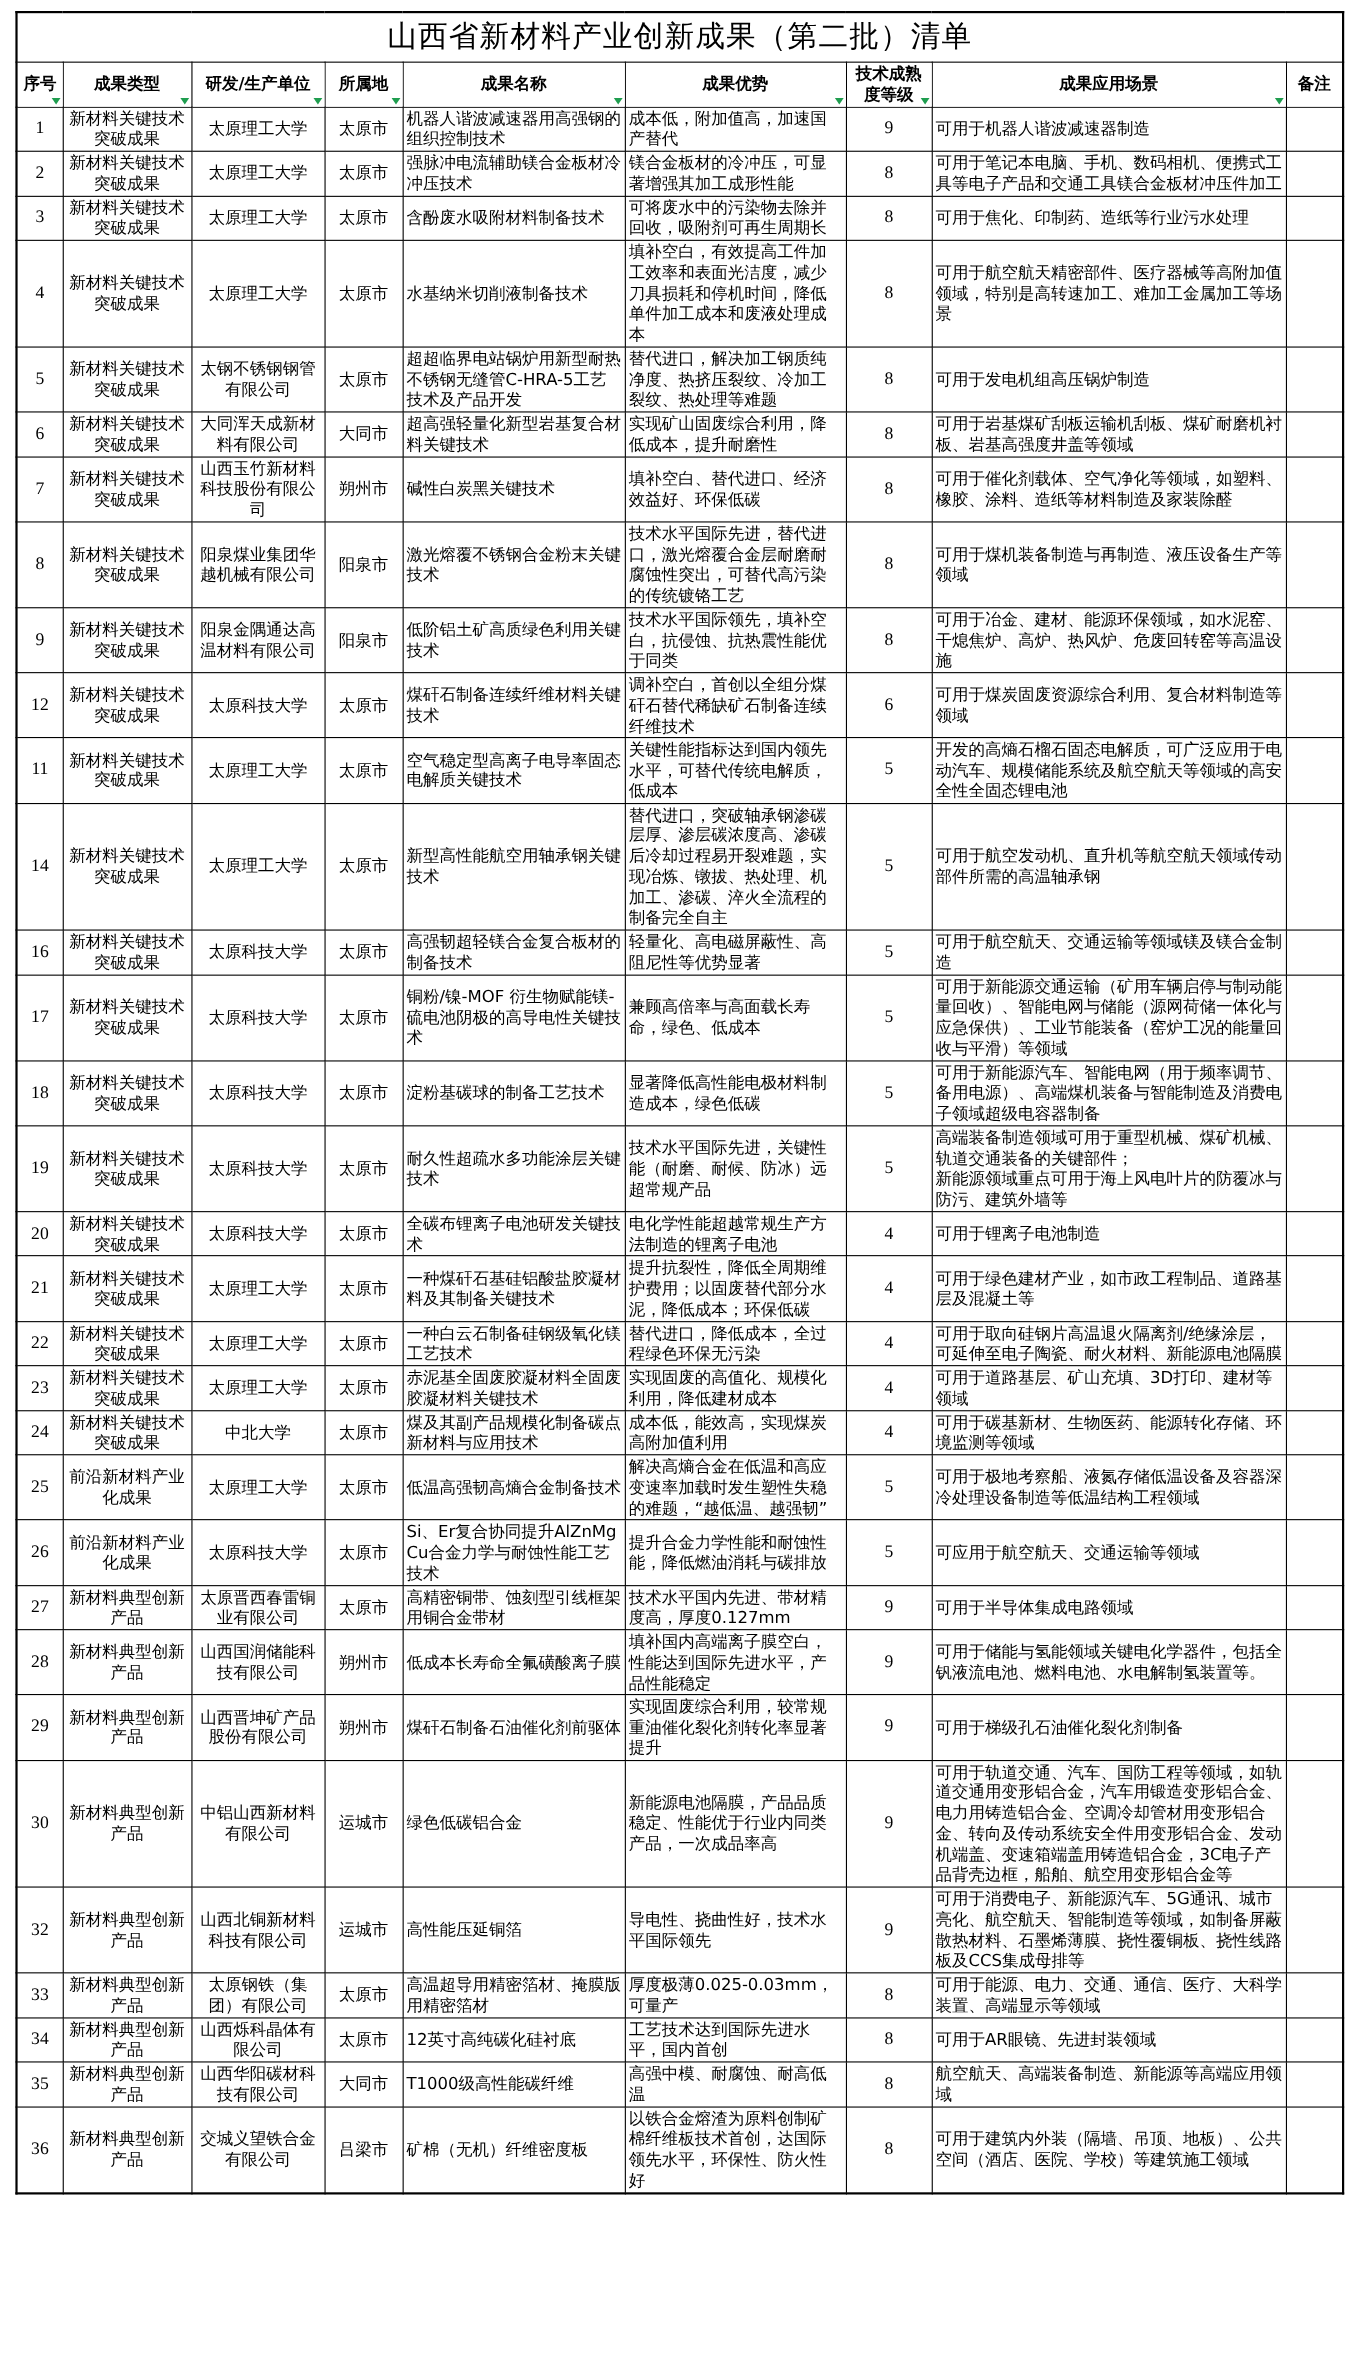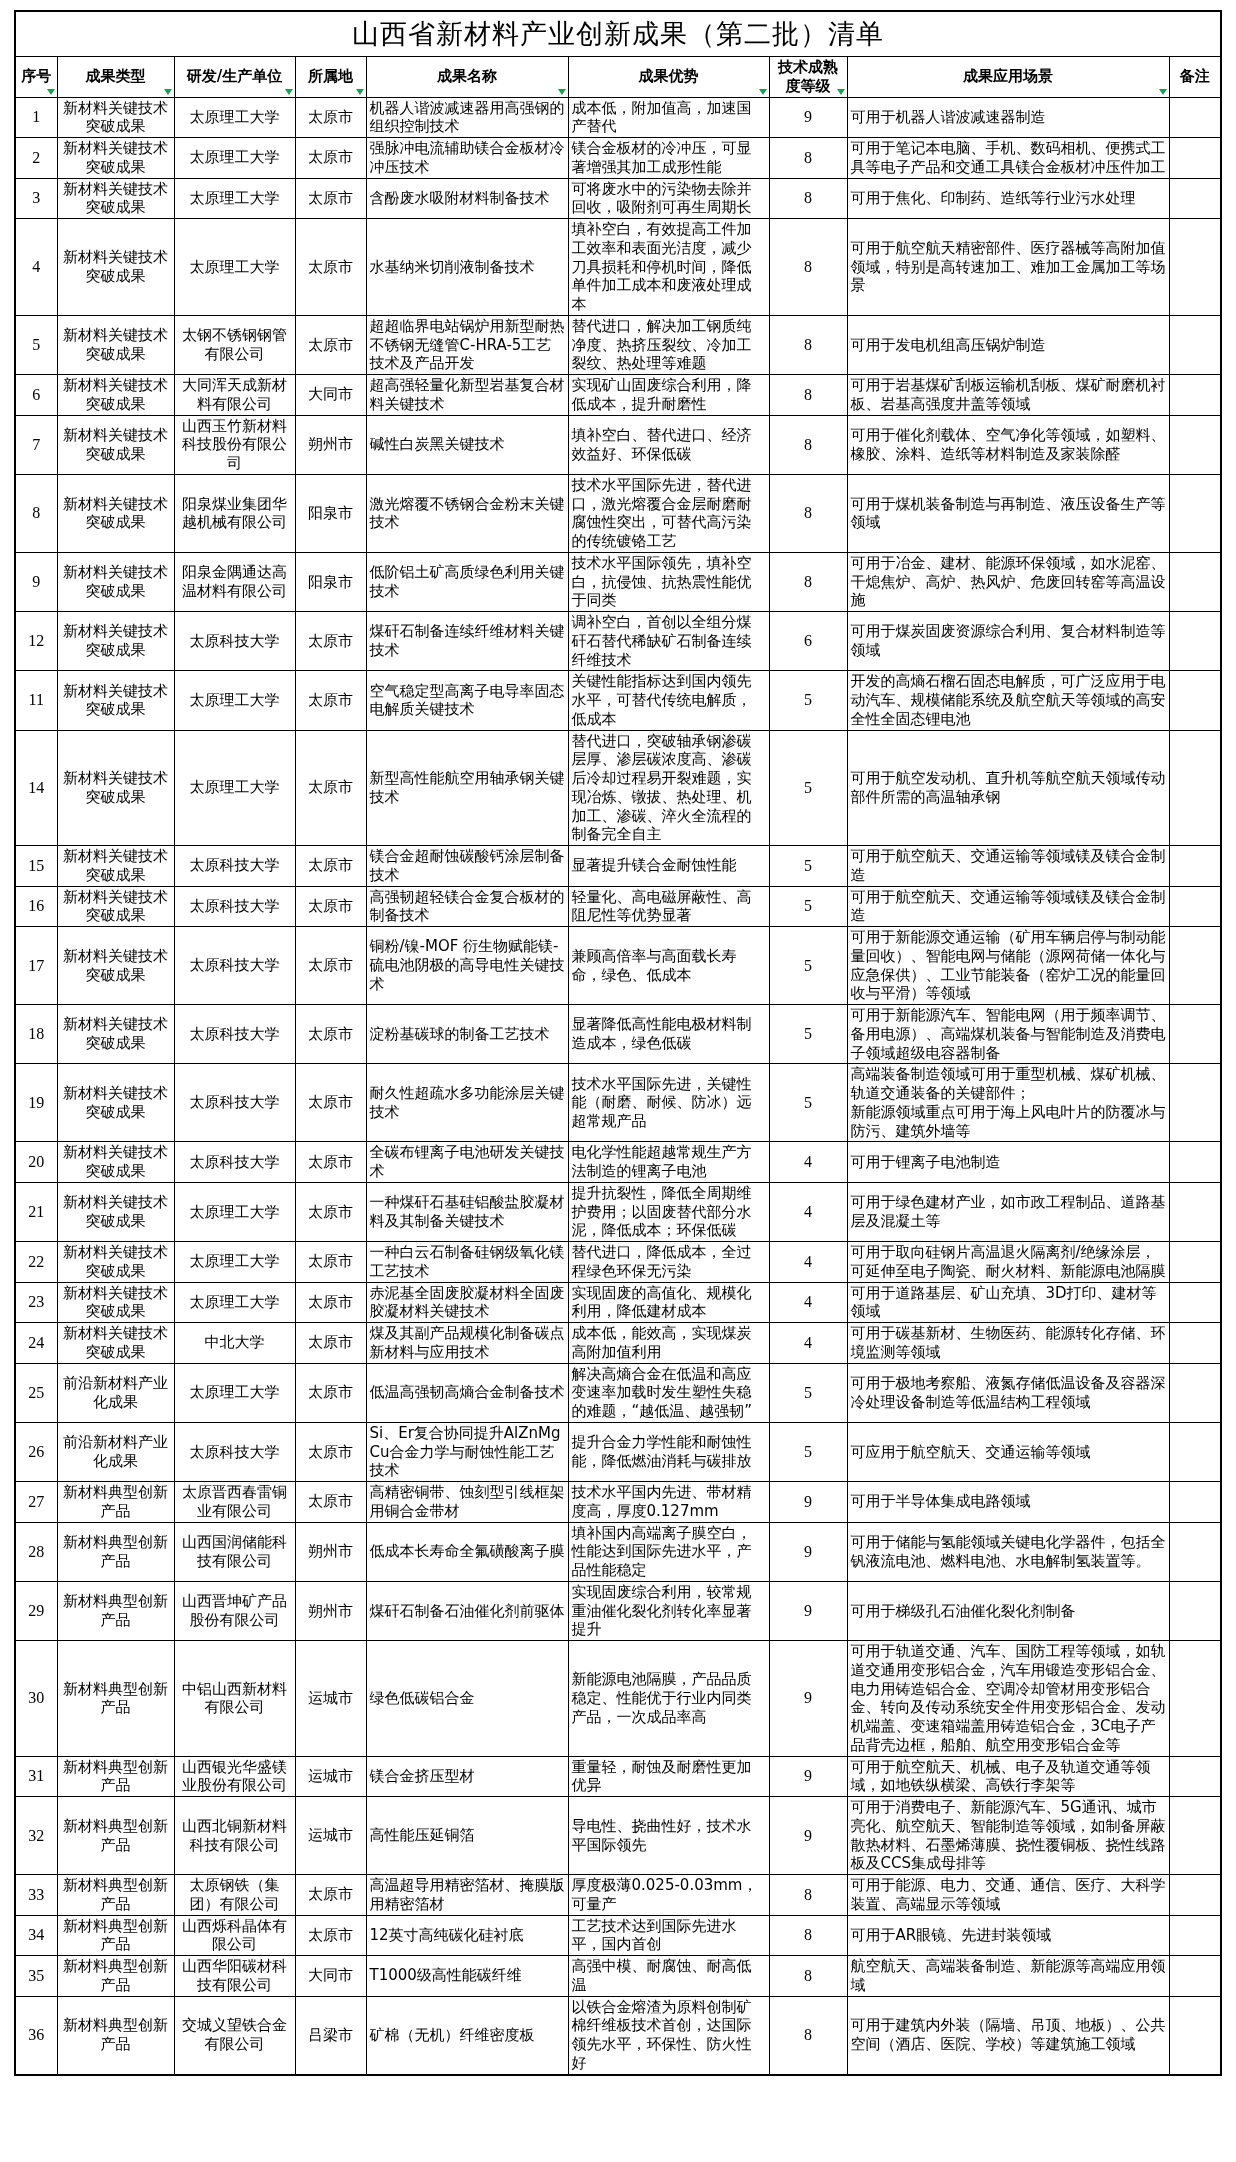--- a/index.html
+++ b/index.html
@@ -238,31 +238,20 @@
           <td class="c-type">新材料关键技术突破成果</td>
           <td class="c-org">太原理工大学</td>
           <td class="c-city">太原市</td>
           <td class="c-name">新型高性能航空用轴承钢关键技术</td>
           <td class="c-advantage">替代进口，突破轴承钢渗碳层厚、渗层碳浓度高、渗碳后冷却过程易开裂难题，实现冶炼、镦拔、热处理、机加工、渗碳、淬火全流程的制备完全自主</td>
           <td class="c-maturity">5</td>
           <td class="c-application">可用于航空发动机、直升机等航空航天领域传动部件所需的高温轴承钢</td>
           <td class="c-remark"></td>
         </tr>
         <tr>
-          <td class="c-no">15</td>
-          <td class="c-type">新材料关键技术突破成果</td>
-          <td class="c-org">太原科技大学</td>
-          <td class="c-city">太原市</td>
-          <td class="c-name">镁合金超耐蚀碳酸钙涂层制备技术</td>
-          <td class="c-advantage">显著提升镁合金耐蚀性能</td>
-          <td class="c-maturity">5</td>
-          <td class="c-application">可用于航空航天、交通运输等领域镁及镁合金制造</td>
-          <td class="c-remark"></td>
-        </tr>
-        <tr>
           <td class="c-no">16</td>
           <td class="c-type">新材料关键技术突破成果</td>
           <td class="c-org">太原科技大学</td>
           <td class="c-city">太原市</td>
           <td class="c-name">高强韧超轻镁合金复合板材的制备技术</td>
           <td class="c-advantage">轻量化、高电磁屏蔽性、高阻尼性等优势显著</td>
           <td class="c-maturity">5</td>
           <td class="c-application">可用于航空航天、交通运输等领域镁及镁合金制造</td>
           <td class="c-remark"></td>
         </tr>
@@ -412,31 +401,20 @@
         </tr>
         <tr>
           <td class="c-no">30</td>
           <td class="c-type">新材料典型创新产品</td>
           <td class="c-org">中铝山西新材料有限公司</td>
           <td class="c-city">运城市</td>
           <td class="c-name">绿色低碳铝合金</td>
           <td class="c-advantage">新能源电池隔膜，产品品质稳定、性能优于行业内同类产品，一次成品率高</td>
           <td class="c-maturity">9</td>
           <td class="c-application">可用于轨道交通、汽车、国防工程等领域，如轨道交通用变形铝合金，汽车用锻造变形铝合金、电力用铸造铝合金、空调冷却管材用变形铝合金、转向及传动系统安全件用变形铝合金、发动机端盖、变速箱端盖用铸造铝合金，3C电子产品背壳边框，船舶、航空用变形铝合金等</td>
-          <td class="c-remark"></td>
-        </tr>
-        <tr>
-          <td class="c-no">31</td>
-          <td class="c-type">新材料典型创新产品</td>
-          <td class="c-org">山西银光华盛镁业股份有限公司</td>
-          <td class="c-city">运城市</td>
-          <td class="c-name">镁合金挤压型材</td>
-          <td class="c-advantage">重量轻，耐蚀及耐磨性更加优异</td>
-          <td class="c-maturity">9</td>
-          <td class="c-application">可用于航空航天、机械、电子及轨道交通等领域，如地铁纵横梁、高铁行李架等</td>
           <td class="c-remark"></td>
         </tr>
         <tr>
           <td class="c-no">32</td>
           <td class="c-type">新材料典型创新产品</td>
           <td class="c-org">山西北铜新材料科技有限公司</td>
           <td class="c-city">运城市</td>
           <td class="c-name">高性能压延铜箔</td>
           <td class="c-advantage">导电性、挠曲性好，技术水平国际领先</td>
           <td class="c-maturity">9</td>

